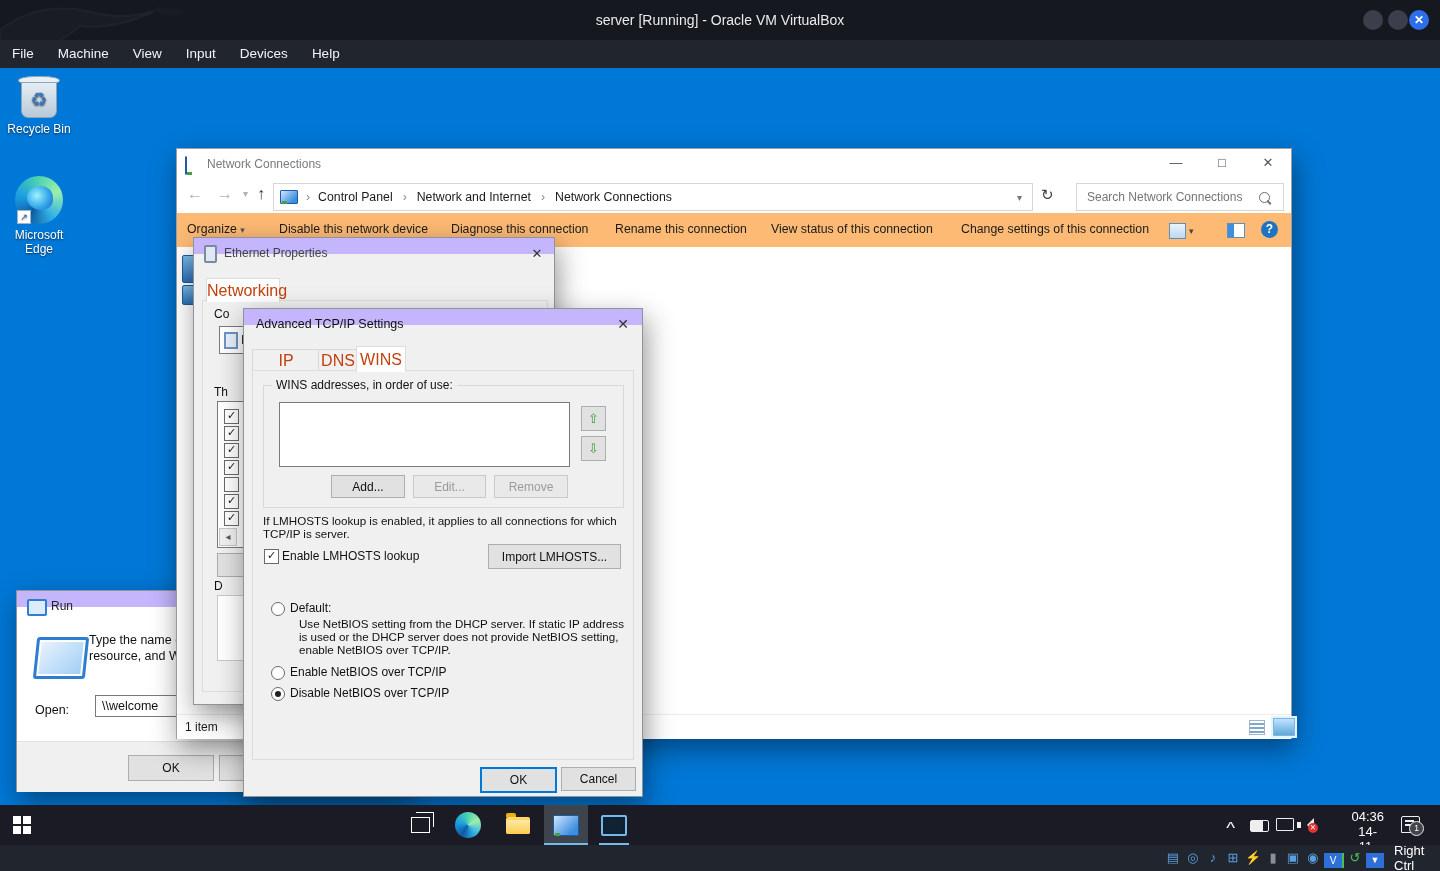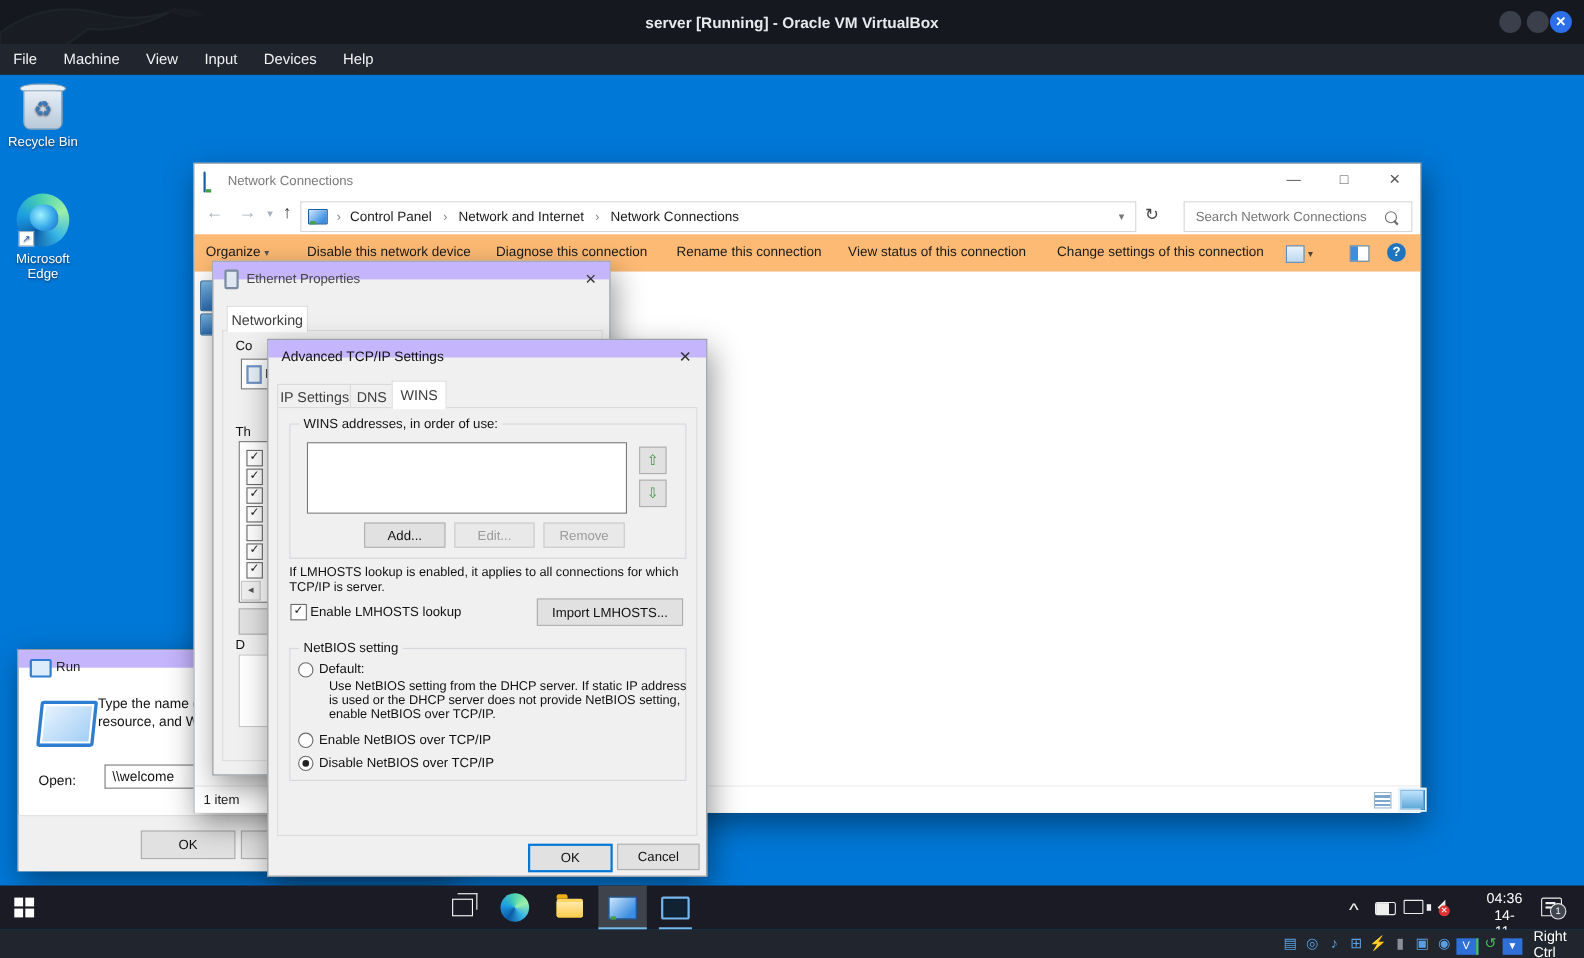--- a/index.html
+++ b/index.html
@@ -4,21 +4,21 @@
 <style>
   html,body{margin:0;padding:0}
   body{width:1440px;height:871px;position:relative;overflow:hidden;
        font-family:"Liberation Sans",sans-serif;background:#15181e;
        -webkit-font-smoothing:antialiased}
   .abs{position:absolute}
   .flex{display:flex;align-items:center}
 
   
   .vbox-titlebar{left:0;top:0;width:1440px;height:40px;background:#15181e;color:#e8eaed}
-  .vbox-title{width:100%;text-align:center;line-height:40px;font-size:14px;font-weight:bold}
+  .vbox-title{width:100%;text-align:center;line-height:40px;font-size:14px;font-weight:normal}
   .wc{width:20px;height:20px;border-radius:50%;background:#3a3f4b;top:10px}
   .wc.close{background:#2d6fe8;color:#fff;font-size:12px;font-weight:bold;text-align:center;line-height:20px}
   .vbox-menubar{left:0;top:40px;width:1440px;height:28px;background:#21252d;color:#f2f3f5;font-size:13.5px}
   .vbox-menubar .mi{padding:0 12px;line-height:28px;cursor:default}
   .dragon{left:0;top:0;opacity:.55}
 
   
   .vm{left:0;top:68px;width:1440px;height:777px;background:#0078d7;overflow:hidden}
 
   
@@ -34,22 +34,22 @@
        color:#1e62b8;font-size:9px;line-height:12px;text-align:center}
 
   .watermark{right:10px;bottom:42px;text-align:right;color:#fff;font-size:12.5px;line-height:17px}
 
   
   .win{position:absolute;background:#f0f0f0;border:1px solid #8d949c;box-shadow:3px 10px 26px rgba(0,0,0,.42)}
   .dtitle{position:absolute;left:0;top:0;right:0;height:16px;background:#c4b5fd;font-size:12px;color:#111}
   .dtitle .t{position:absolute;top:8px}
   .dclose{position:absolute;top:7px;width:18px;height:17px;text-align:center;line-height:17px;color:#333;font-size:13px}
   .page{position:absolute;background:#f0f0f0;border:1px solid #dcdcdc}
-  .tab{position:absolute;font-size:13px;text-align:center;border:1px solid #d9d9d9;background:#f0f0f0;
-       border-bottom:none;color:#404040}
+  .tab{position:absolute;font-size:16px;text-align:center;border:1px solid #d9d9d9;background:#f0f0f0;
+       border-bottom:none;color:#c2410c}
   .tab.active{background:#fff;border-color:#dcdcdc;z-index:3}
   .gbox{position:absolute;border:1px solid #d5d8dc}
   .glabel{position:absolute;top:-8px;left:8px;background:#f0f0f0;padding:0 4px;font-size:12px;color:#111;white-space:nowrap}
   .btn{position:absolute;background:#e1e1e1;border:1px solid #adadad;font-size:12px;color:#111;
        text-align:center;display:flex;align-items:center;justify-content:center}
   .btn.dis{background:#e9e9e9;border-color:#c9c9c9;color:#9b9b9b}
   .btn.focus{border:2px solid #0078d7}
   .lbox{position:absolute;background:#fff;border:1px solid #7a7a7a}
   .cb{position:absolute;width:13px;height:13px;background:#fff;border:1px solid #6a6a6a;
       font-size:11px;line-height:11px;text-align:center;color:#1a1a1a}
@@ -268,23 +268,20 @@
     <div class="btn" style="left:87px;top:166px;width:72px;height:21px">Add...</div>
     <div class="btn dis" style="left:169px;top:166px;width:71px;height:21px">Edit...</div>
     <div class="btn dis" style="left:250px;top:166px;width:72px;height:21px">Remove</div>
 
     <div class="lbl small" style="left:19px;top:205px">If LMHOSTS lookup is enabled, it applies to all connections for which</div>
     <div class="lbl small" style="left:19px;top:218px">TCP/IP is server.</div>
     <span class="cb" style="left:20px;top:240px">✓</span>
     <div class="lbl" style="left:38px;top:240px">Enable LMHOSTS lookup</div>
     <div class="btn" style="left:244px;top:235px;width:131px;height:23px">Import LMHOSTS...</div>
 
-    <div class="gbox" style="left:19px;top:280px;width:359px;height:119px">
-      <span class="glabel">NetBIOS setting</span>
-    </div>
     <span class="radio" style="left:27px;top:293px"></span>
     <div class="lbl" style="left:46px;top:292px">Default:</div>
     <div class="lbl small" style="left:55px;top:308px">Use NetBIOS setting from the DHCP server. If static IP address</div>
     <div class="lbl small" style="left:55px;top:321px">is used or the DHCP server does not provide NetBIOS setting,</div>
     <div class="lbl small" style="left:55px;top:334px">enable NetBIOS over TCP/IP.</div>
     <span class="radio" style="left:27px;top:357px"></span>
     <div class="lbl" style="left:46px;top:356px">Enable NetBIOS over TCP/IP</div>
     <span class="radio sel" style="left:27px;top:378px"></span>
     <div class="lbl" style="left:46px;top:377px">Disable NetBIOS over TCP/IP</div>
 

